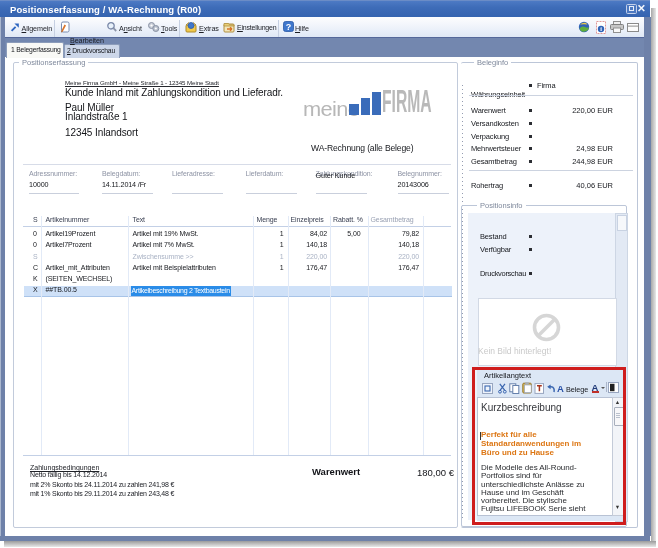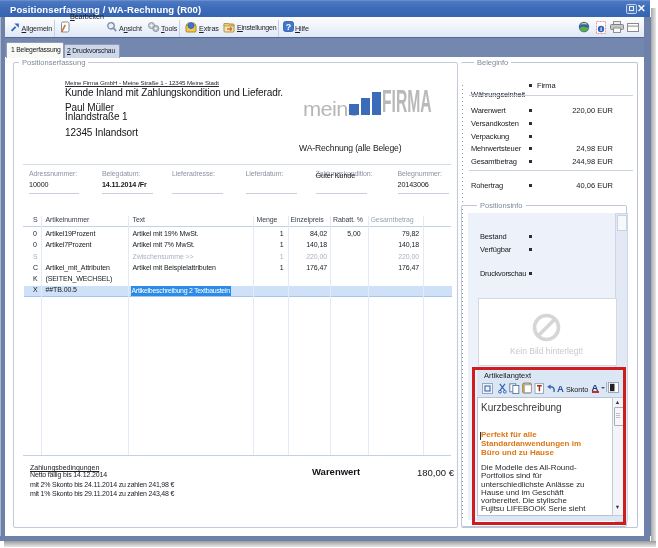--- a/index.html
+++ b/index.html
@@ -94,21 +94,21 @@
  <rect x="3.5" y="0.5" width="7" height="3.5" fill="#eeeeee" stroke="#909090" stroke-width="1"></rect>
  <rect x="0.5" y="3.5" width="13" height="5" rx="1" fill="#c6c6c6" stroke="#808080" stroke-width="1"></rect>
  <rect x="3.5" y="7" width="7" height="4.5" fill="#f8f8f8" stroke="#909090" stroke-width="1"></rect>
 </svg>
 <svg class="a" style="left:627px;top:22.5px" width="12" height="9" viewBox="0 0 12 9">
  <rect x="0.5" y="0.5" width="11" height="8" fill="#fcfcfc" stroke="#8a8a8a" stroke-width="1"></rect>
  <rect x="0.5" y="0.5" width="11" height="2.6" fill="#fff" stroke="#8a8a8a" stroke-width="1"></rect>
 </svg>
 <div class="a mtxt" style="left:21.5px;top:24px"><span class="u">A</span>llgemein</div>
 <div class="a" style="left:54px;top:20px;width:1px;height:17px;background:#c6d0e2"></div>
-<div class="a mtxt" style="left:70px;top:12px"><span class="u">B</span>earbeiten</div>
+<div class="a mtxt" style="left:70px;top:36px"><span class="u">B</span>earbeiten</div>
 <div class="a mtxt" style="left:119px;top:24px">A<span class="u">n</span>sicht</div>
 <div class="a mtxt" style="left:161px;top:24px"><span class="u">T</span>ools</div>
 <div class="a" style="left:179px;top:20px;width:1px;height:17px;background:#c6d0e2"></div>
 <div class="a mtxt" style="left:199px;top:24px"><span class="u">E</span>xtras</div>
 <div class="a mtxt" style="left:237px;top:24px;font-size:7px;letter-spacing:-.2px"><span class="u">Ei</span>nstellungen</div>
 <div class="a" style="left:278px;top:20px;width:1px;height:17px;background:#c6d0e2"></div>
 <div class="a mtxt" style="left:295px;top:24px"><span class="u">H</span>ilfe</div>
 
 <div class="gb" style="left:13px;top:62px;width:443px;height:464px"></div>
 <div class="gbl" style="left:19px;top:58px">Positionserfassung</div>
@@ -117,32 +117,32 @@
 <div class="a" style="left:65px;top:86.6px;font-size:10px;letter-spacing:-.1px;color:#131418;white-space:nowrap">Kunde Inland mit Zahlungskondition und Lieferadr.</div>
 <div class="a" style="left:65px;top:101.5px;font-size:10px;letter-spacing:-.1px;color:#131418;white-space:nowrap">Paul Müller</div>
 <div class="a" style="left:65px;top:110.5px;font-size:10px;letter-spacing:-.1px;color:#131418;white-space:nowrap">Inlandstraße 1</div>
 <div class="a" style="left:65px;top:126.6px;font-size:10px;letter-spacing:-.1px;color:#131418;white-space:nowrap">12345 Inlandsort</div>
 
 <div class="a" style="left:303px;top:96.5px;font-size:21px;color:#b7b7b7;letter-spacing:-.6px;font-weight:normal;transform:scale(1.04,1);transform-origin:left top">meine</div>
 <div class="a" style="left:349px;top:103.5px;width:9.5px;height:11.5px;background:#3a6cba"></div>
 <div class="a" style="left:360.5px;top:98px;width:9.5px;height:17px;background:#3a6cba"></div>
 <div class="a" style="left:372px;top:92px;width:8.5px;height:23px;background:#3a6cba"></div>
 <div class="a" style="left:382px;top:83px;font-size:32px;font-weight:bold;color:#b9b9b9;transform:scale(.49,1);transform-origin:left top">FIRMA</div>
-<div class="a" style="left:299px;top:142.5px;font-size:8.6px;letter-spacing:-.15px;color:#17191e;white-space:nowrap">WA-Rechnung (alle Belege)</div>
+<div class="a" style="left:311px;top:142.5px;font-size:8.6px;letter-spacing:-.15px;color:#17191e;white-space:nowrap">WA-Rechnung (alle Belege)</div>
 
 <div class="a" style="left:23px;top:164px;width:428px;height:1px;background:#d7dce8"></div>
 
 <div class="lbl" style="left:29px;top:169.5px">Adressnummer:</div>
 <div class="lbl" style="left:102px;top:169.5px">Belegdatum:</div>
 <div class="lbl" style="left:172px;top:169.5px">Lieferadresse:</div>
 <div class="lbl" style="left:245.5px;top:169.5px">Lieferdatum:</div>
 <div class="lbl" style="left:315.5px;top:169.5px">Zahlungskondition:</div>
 <div class="lbl" style="left:397.5px;top:169.5px">Belegnummer:</div>
 <div class="val" style="left:29px;top:180px">10000</div>
-<div class="val" style="left:102px;top:180px;font-weight:bold;letter-spacing:-.15px">14.11.2014 /Fr</div>
+<div class="val" style="left:102px;top:180px;font-weight:normal;letter-spacing:-.15px">14.11.2014 /Fr</div>
 <div class="val" style="left:315.5px;top:171px">Guter Kunde</div>
 <div class="val" style="left:397.5px;top:180px">20143006</div>
 <div class="a" style="left:29px;top:192.5px;width:50px;height:1px;background:#c9cfdc"></div>
 <div class="a" style="left:102px;top:192.5px;width:51px;height:1px;background:#c9cfdc"></div>
 <div class="a" style="left:172px;top:192.5px;width:51px;height:1px;background:#c9cfdc"></div>
 <div class="a" style="left:245.5px;top:192.5px;width:51px;height:1px;background:#c9cfdc"></div>
 <div class="a" style="left:315.5px;top:192.5px;width:51px;height:1px;background:#c9cfdc"></div>
 <div class="a" style="left:397.5px;top:192.5px;width:51px;height:1px;background:#c9cfdc"></div>
 
 <div class="cell" style="left:33px;top:215.5px;color:#3c4254">S</div>
@@ -239,21 +239,21 @@
 <div class="binfo" style="left:480px;top:244.5px">Verfügbar</div>
 <div class="sq" style="left:529px;top:247.5px"></div>
 <div class="binfo" style="left:480px;top:269px;letter-spacing:-.3px">Druckvorschau</div>
 <div class="sq" style="left:529px;top:272px"></div>
 
 <div class="a" style="left:478px;top:298px;width:137px;height:66px;background:#fff;border:1px solid #d2d9e5"></div>
 <svg class="a" style="left:531px;top:312px" width="31" height="31" viewBox="0 0 31 31">
  <circle cx="15.5" cy="15.5" r="12" fill="none" stroke="#d6d6d6" stroke-width="3.6"></circle>
  <line x1="7.5" y1="23.5" x2="23.5" y2="7.5" stroke="#d6d6d6" stroke-width="3.6"></line>
 </svg>
-<div class="a" style="left:478px;top:346px;width:137px;text-align:center;font-size:8.5px;color:#c9c9c9;white-space:nowrap">Kein Bild hinterlegt!</div>
+<div class="a" style="left:478px;top:346px;width:137px;font-size:8.5px;color:#c9c9c9;white-space:nowrap">Kein Bild hinterlegt!</div>
 
 <div class="a" style="left:477px;top:368px;width:146px;height:153px;background:#dce7f5"></div>
 <div class="a" style="left:482px;top:370.5px;font-size:7.5px;color:#17191e;white-space:nowrap;background:#dce7f5;padding:0 2px">Artikellangtext</div>
 
 <svg class="a" style="left:482px;top:382.5px" width="11" height="11" viewBox="0 0 11 11">
  <rect x="0.5" y="0.5" width="10" height="10" fill="#eef3fb" stroke="#98a6c0" stroke-width="1"></rect>
  <rect x="3" y="3" width="5" height="5" fill="none" stroke="#3a66b0" stroke-width="1.1"></rect>
 </svg>
 <svg class="a" style="left:497.5px;top:382.5px" width="9" height="11" viewBox="0 0 9 11">
  <path d="M1.8 0.8 L6.6 7.2 M7 0.8 L2.2 7.2" stroke="#3a66b0" stroke-width="1.2"></path>
@@ -271,21 +271,21 @@
 </svg>
 <svg class="a" style="left:534px;top:382.5px" width="11" height="11" viewBox="0 0 11 11">
  <rect x="1" y="0.6" width="8.5" height="9.8" fill="#fff" stroke="#98a6c0" stroke-width="1"></rect>
  <path d="M3 2.8 L7.8 2.8 M5.4 2.8 L5.4 8.2" stroke="#a5341f" stroke-width="1.5"></path>
 </svg>
 <svg class="a" style="left:546px;top:383.5px" width="10" height="9" viewBox="0 0 10 9">
  <path d="M8 8 Q9 3.2 5 2.8 L2.8 2.8" stroke="#3a66b0" stroke-width="1.5" fill="none"></path>
  <path d="M4.6 0.4 L1.2 2.8 L4.6 5.2 Z" fill="#3a66b0"></path>
 </svg>
 <div class="a" style="left:557px;top:382.5px;font-size:9.5px;font-weight:bold;color:#2a52a8">A</div>
-<div class="a" style="left:566px;top:384.5px;font-size:7.3px;letter-spacing:-.1px;color:#17191e">Skonto</div>
+<div class="a" style="left:566px;top:384.5px;font-size:7.3px;letter-spacing:-.1px;color:#17191e">Belege</div>
 <div class="a" style="left:591.5px;top:381.5px;font-size:9.5px;font-weight:bold;color:#203a78">A</div>
 <div class="a" style="left:591.5px;top:390.5px;width:7.5px;height:2px;background:#c03028"></div>
 <div class="a" style="left:601px;top:386.5px;width:0;height:0;border-left:2px solid transparent;border-right:2px solid transparent;border-top:2.6px solid #555">​</div>
 <div class="a" style="left:605.5px;top:382px;width:1px;height:10px;background:#aab4c8"></div>
 <svg class="a" style="left:608px;top:382px" width="11" height="11" viewBox="0 0 11 11">
  <rect x="0.5" y="0.5" width="10" height="10" fill="#fff" stroke="#98a6c0" stroke-width="1"></rect>
  <rect x="2" y="1.8" width="4.5" height="7.4" fill="#222"></rect>
 </svg>
 
 <div class="a" style="left:477px;top:397px;width:135px;height:117px;background:#fff;border:1px solid #b8c2d4;border-right:none"></div>

